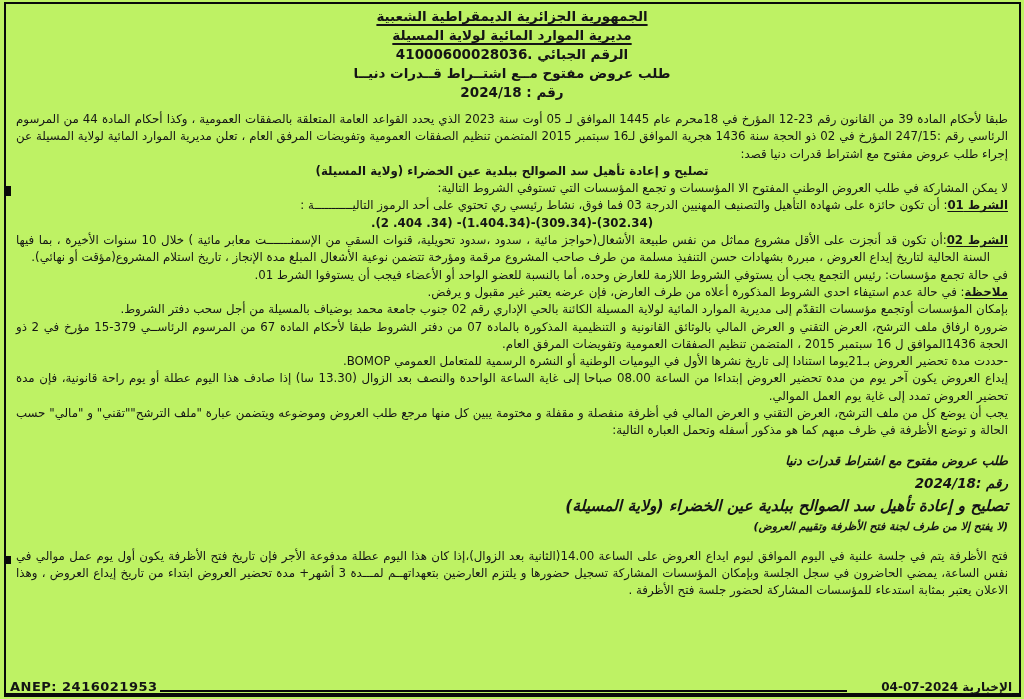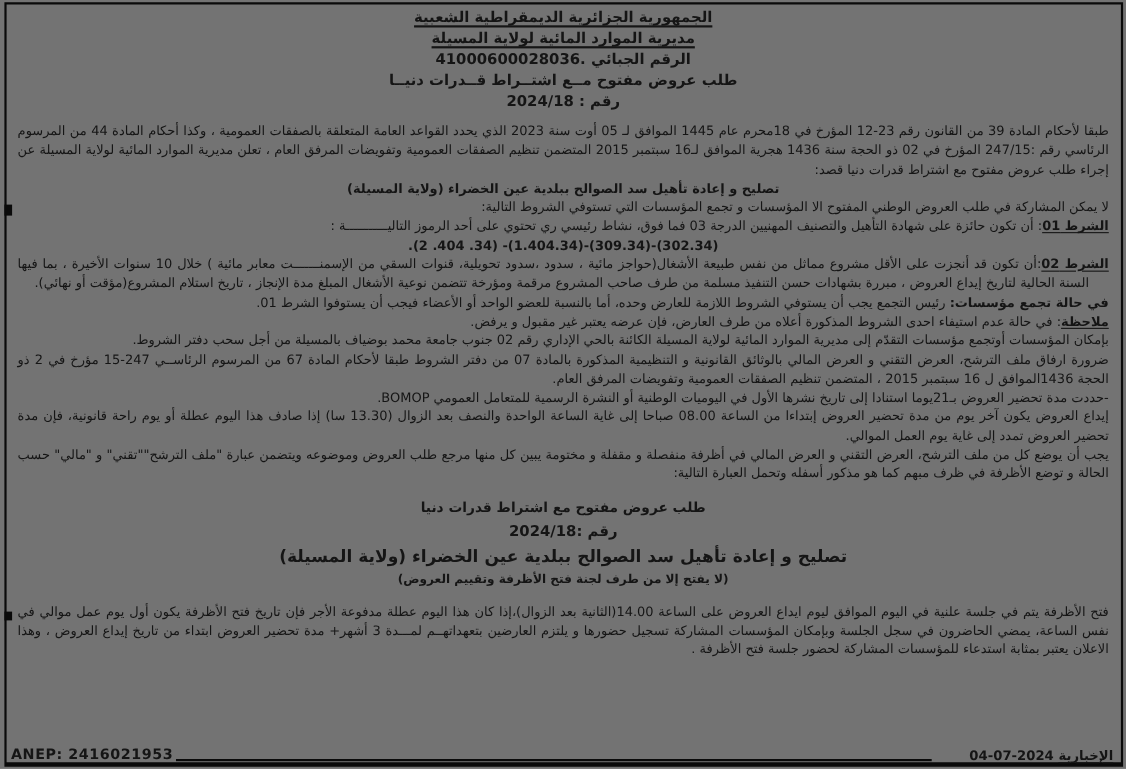--- a/index.html
+++ b/index.html
@@ -1,44 +1,44 @@
 <!DOCTYPE html>
 <html lang="ar"><head>
 <meta charset="utf-8">
 <style>
   html,body{margin:0;padding:0;background:#e8e8e8;}
   .page{
     position:relative;width:1024px;height:699px;margin:0 auto;
-    background:#737373;color:#151515;overflow:hidden;
+    background:#bef264;color:#151515;overflow:hidden;
     font-family:"DejaVu Sans",sans-serif;
   }
   .frame{
     position:absolute;top:2px;left:4px;right:3px;bottom:2px;
     border:2px solid #0a0a0a;border-bottom-width:4px;pointer-events:none;
   }
   .tick{position:absolute;left:4px;width:7px;height:10px;background:#0a0a0a;}
   .content{
     position:absolute;top:7px;right:16px;left:16px;bottom:8px;
     direction:rtl;text-align:right;
   }
   
   .hdr{text-align:center;font-weight:700;}
   .hdr .h{font-size:13.5px;line-height:19px;margin:0;}
   .hdr .u{text-decoration:underline;text-underline-offset:3px;text-decoration-thickness:1.5px;}
   
   .bd p{margin:0;font-size:11.8px;line-height:17.3px;text-align:justify;text-justify:inter-word;}
   .bd{margin-top:9px;}
   .lbl-u{text-decoration:underline;font-weight:700;text-underline-offset:2px;}
-  .lbl-b{font-weight:700;}
+  .lbl-b{font-weight:400;}
   .center{text-align:center !important;}
   .proj-title{font-weight:700;font-size:15.5px;line-height:21px;letter-spacing:0;}
   .codes{font-weight:600;}
   .hang{padding-right:18px;text-indent:-18px;}
   
-  .env{text-align:center;margin-top:10px;}
+  .env{margin-top:10px;font-style:italic;}
   .env .l1{font-size:12.5px;font-weight:700;line-height:22px;margin:0;}
   .env .l2{font-size:13.5px;font-weight:700;line-height:22px;margin:0;}
   .env .l3{font-size:15.5px;font-weight:700;line-height:24px;margin:0;}
   .env .l4{font-size:11px;font-weight:600;line-height:18px;margin:0;}
   
   .closing{margin-top:12px;}
   
   .footer{
     position:absolute;left:10px;right:12px;bottom:5px;height:18px;
     display:flex;align-items:flex-end;direction:ltr;
@@ -74,21 +74,21 @@
       <p class="hang"><span class="lbl-u">الشرط 01</span><span>: أن تكون حائزة على شهادة التأهيل والتصنيف المهنيين الدرجة 03 فما فوق، نشاط رئيسي ري تحتوي على أحد الرموز التاليـــــــــــة :</span></p>
       <p class="center codes">(302.34)-(309.34)-(1.404.34)- (34. 404. 2).</p>
 
       <p class="hang"><span class="lbl-u">الشرط 02</span><span>:أن تكون قد أنجزت على الأقل مشروع مماثل من نفس طبيعة الأشغال(حواجز مائية ، سدود ،سدود تحويلية، قنوات السقي من الإسمنـــــــت معابر مائية ) خلال 10 سنوات الأخيرة ، بما فيها السنة الحالية لتاريخ إيداع العروض ، مبررة بشهادات حسن التنفيذ مسلمة من طرف صاحب المشروع مرقمة ومؤرخة تتضمن نوعية الأشغال  المبلغ  مدة الإنجاز ، تاريخ استلام المشروع(مؤقت أو نهائي).</span></p>
 
       <p><span class="lbl-b">في حالة تجمع مؤسسات:</span><span> رئيس التجمع يجب أن يستوفي الشروط اللازمة للعارض وحده، أما بالنسبة للعضو الواحد أو الأعضاء فيجب أن يستوفوا الشرط 01.</span></p>
 
       <p><span class="lbl-u">ملاحظة</span><span>: في حالة عدم استيفاء احدى الشروط المذكورة أعلاه من طرف العارض، فإن عرضه يعتبر غير مقبول و يرفض.</span></p>
 
       <p>بإمكان المؤسسات أوتجمع مؤسسات التقدّم إلى مديرية الموارد المائية لولاية المسيلة الكائنة بالحي الإداري رقم 02 جنوب جامعة محمد بوضياف بالمسيلة من أجل سحب دفتر الشروط.</p>
-      <p>ضرورة ارفاق ملف الترشح، العرض التقني و العرض المالي بالوثائق القانونية و التنظيمية المذكورة بالمادة 07 من دفتر الشروط طبقا لأحكام المادة 67 من المرسوم الرئاســي 247-15 مؤرخ في 2 ذو الحجة 1436الموافق ل 16 سبتمبر 2015 ، المتضمن تنظيم الصفقات العمومية وتفويضات المرفق العام.</p>
+      <p>ضرورة ارفاق ملف الترشح، العرض التقني و العرض المالي بالوثائق القانونية و التنظيمية المذكورة بالمادة 07 من دفتر الشروط طبقا لأحكام المادة 67 من المرسوم الرئاســي 379-15 مؤرخ في 2 ذو الحجة 1436الموافق ل 16 سبتمبر 2015 ، المتضمن تنظيم الصفقات العمومية وتفويضات المرفق العام.</p>
       <p>-حددت مدة تحضير العروض بـ21يوما استنادا إلى تاريخ نشرها الأول في اليوميات الوطنية أو النشرة الرسمية للمتعامل العمومي BOMOP.</p>
       <p>إيداع العروض يكون آخر يوم من مدة تحضير العروض إبتداءا من الساعة 08.00 صباحا إلى غاية الساعة الواحدة والنصف بعد الزوال (13.30 سا) إذا صادف هذا اليوم عطلة أو يوم راحة قانونية، فإن مدة تحضير العروض تمدد إلى غاية يوم العمل الموالي.</p>
       <p>يجب أن يوضع كل من ملف الترشح، العرض التقني و العرض المالي في أظرفة منفصلة و مقفلة و مختومة يبين كل منها مرجع طلب العروض وموضوعه ويتضمن عبارة "ملف الترشح""تقني" و "مالي" حسب الحالة و توضع الأظرفة في ظرف مبهم كما هو مذكور أسفله وتحمل العبارة التالية:</p>
     </div>
 
     <div class="env">
       <p class="l1">طلب عروض مفتوح مع اشتراط قدرات دنيا</p>
       <p class="l2">رقم :2024/18</p>
       <p class="l3">تصليح و إعادة تأهيل سد الصوالح ببلدية عين الخضراء (ولاية المسيلة)</p>
       <p class="l4">(لا يفتح إلا من طرف لجنة فتح الأظرفة وتقييم العروض)</p>

